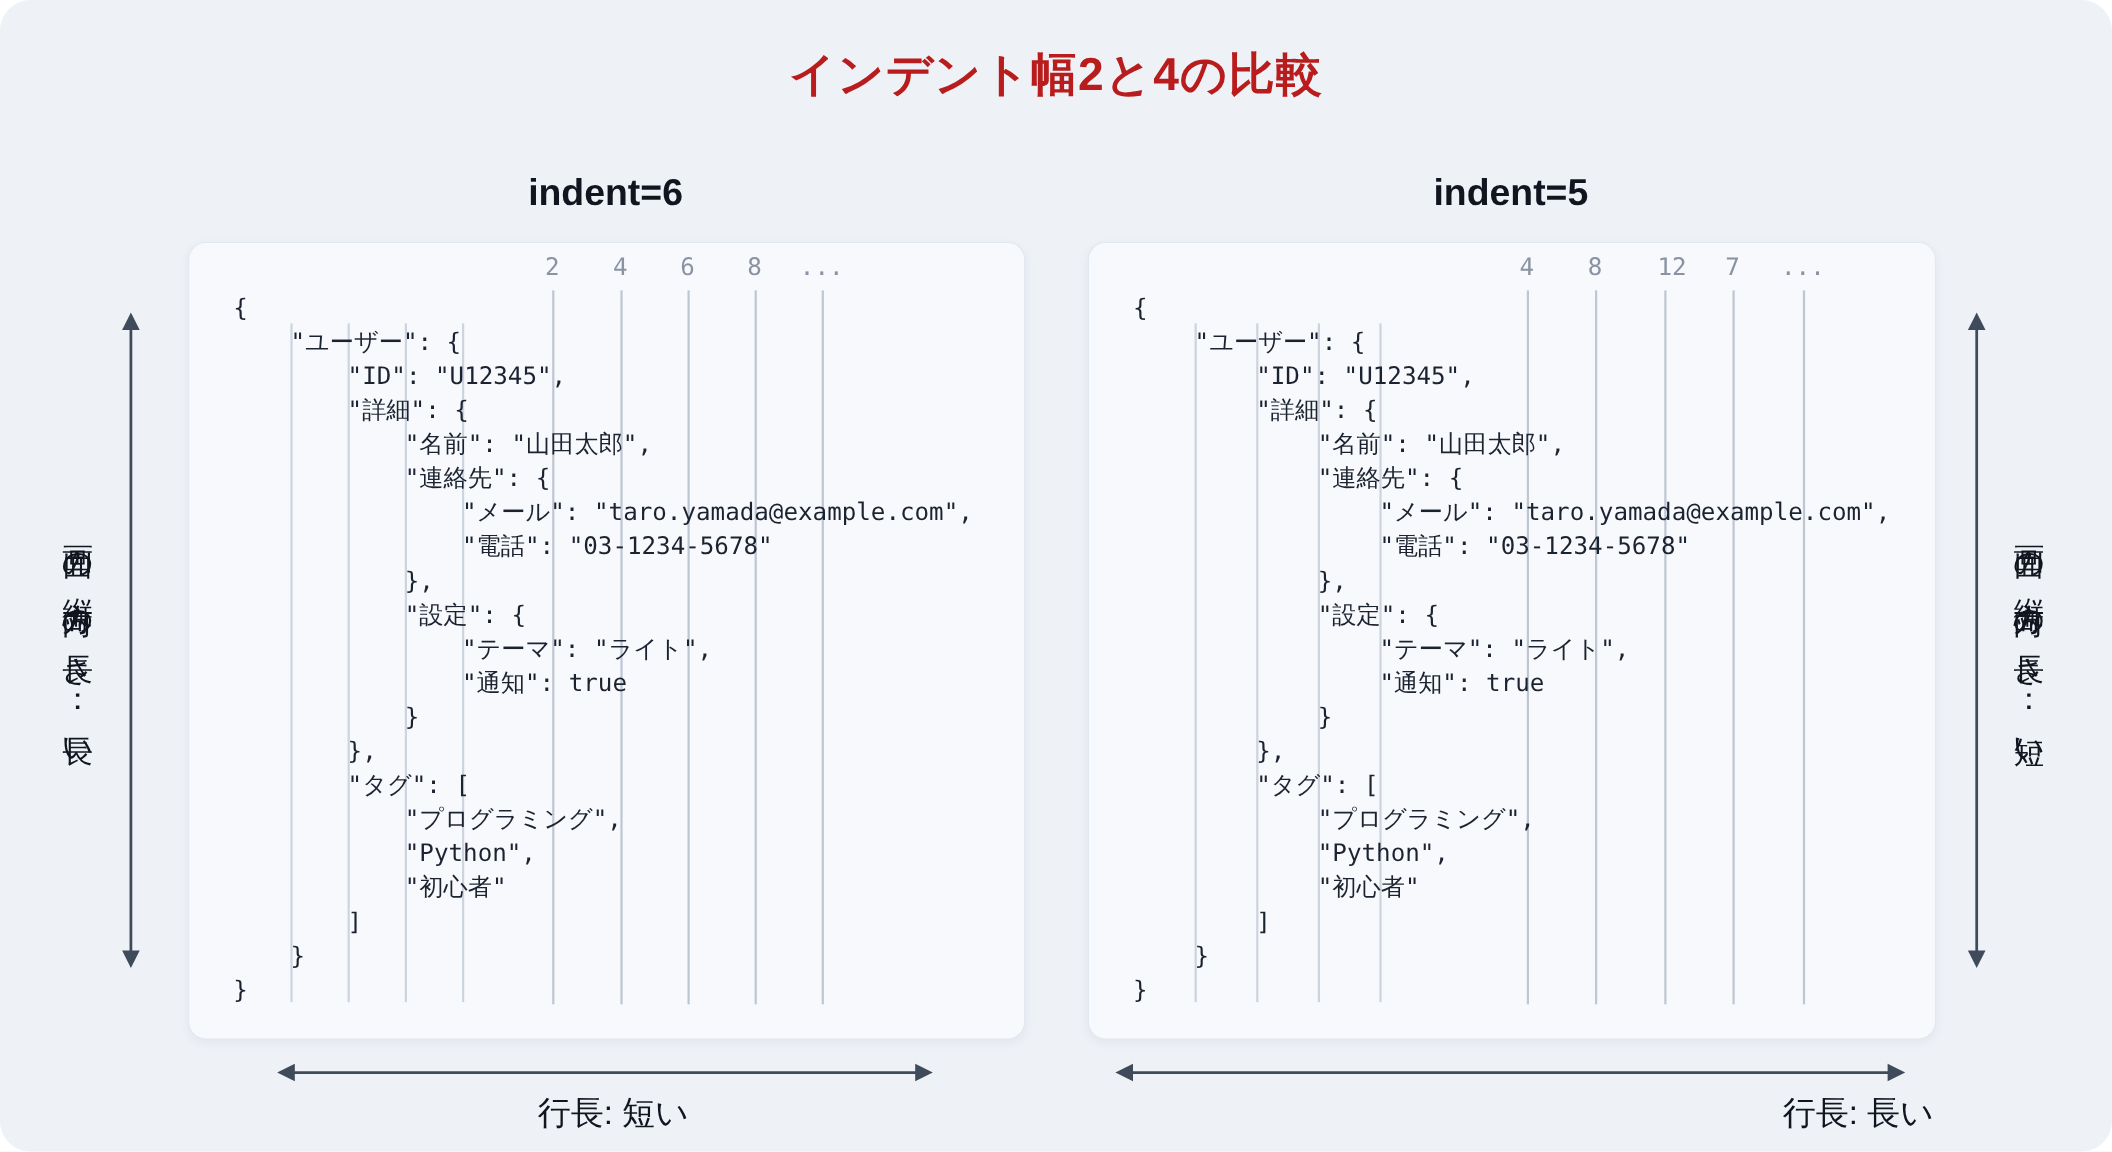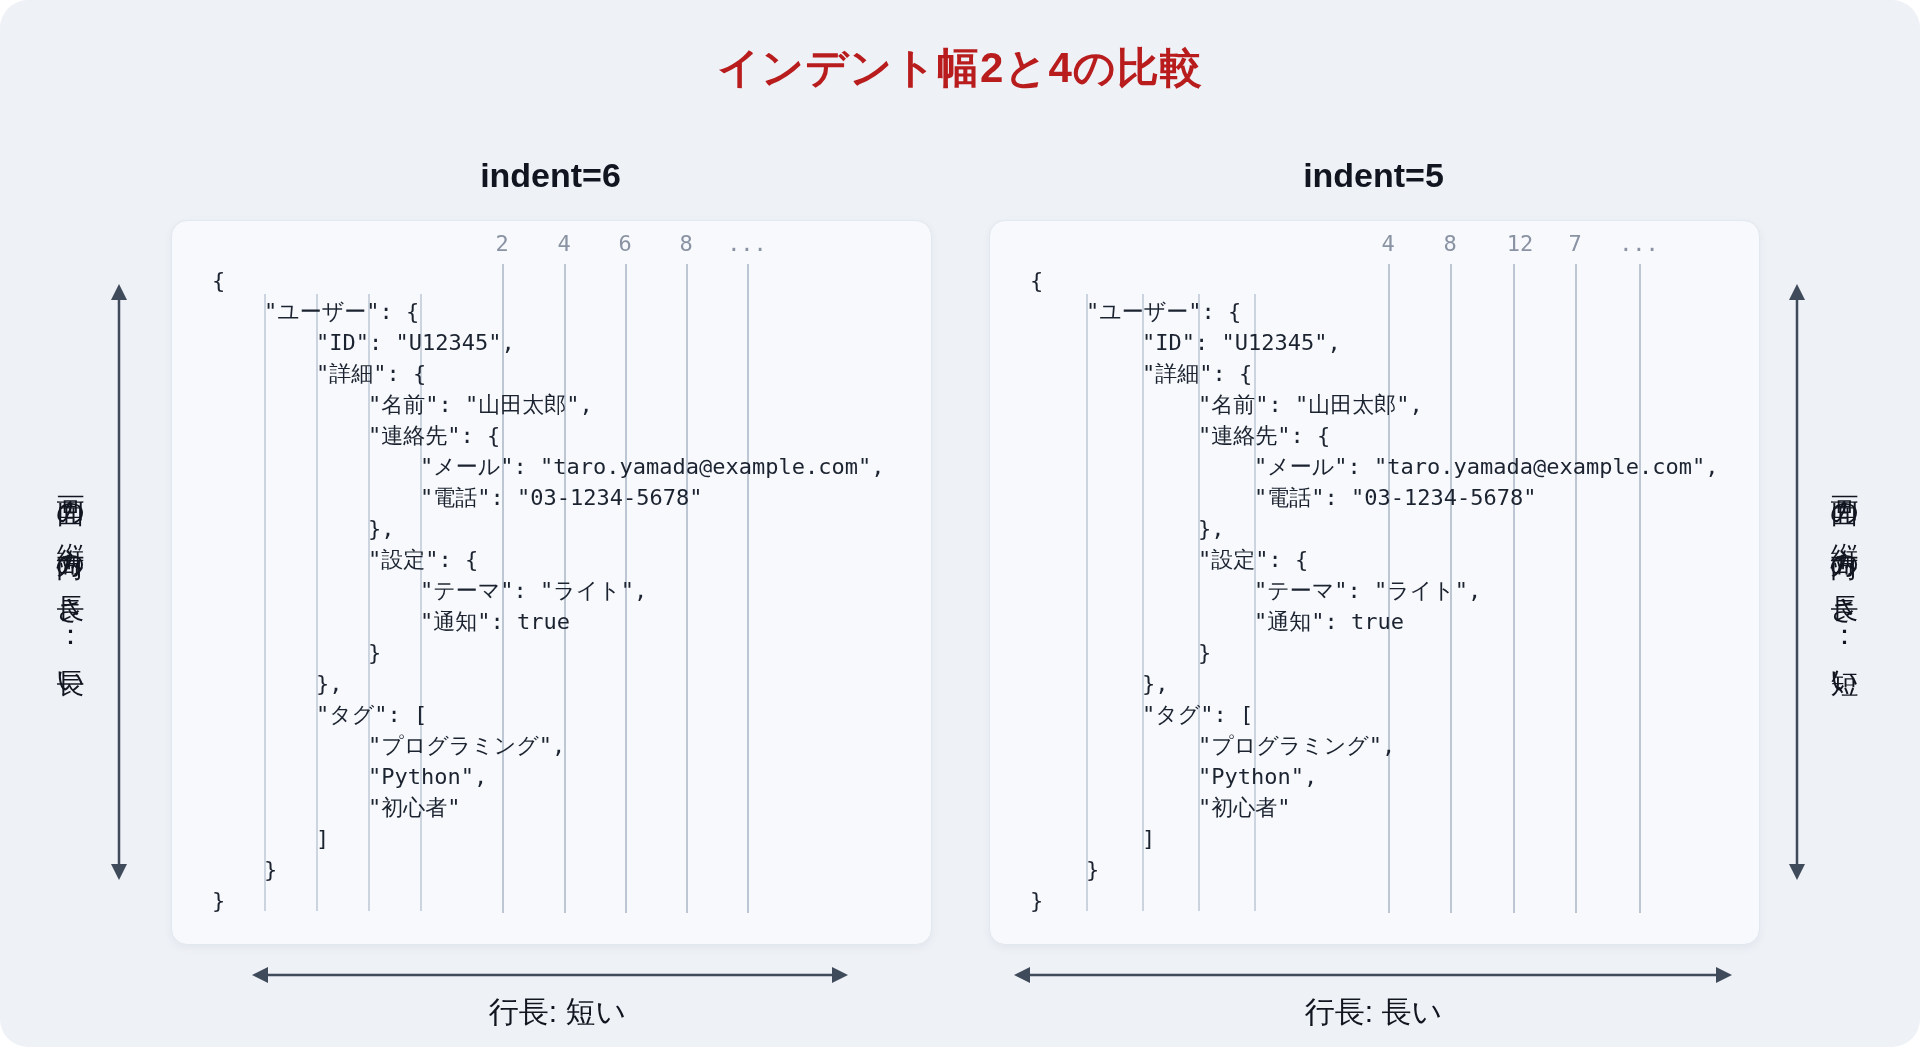--- a/index.html
+++ b/index.html
@@ -59,21 +59,21 @@
     writing-mode:vertical-rl;font-size:28px;color:#10151f;letter-spacing:5px;font-weight:500;
   }
 
   .h-arrow{position:absolute;top:962px;}
   #h-arrow-left{left:250px;}
   #h-arrow-right{left:1012px;}
   .h-label{
     position:absolute;top:992px;text-align:center;font-size:30px;color:#10151f;font-weight:500;
   }
   #h-label-left{left:178px;width:759px;}
-  #h-label-right{left:989px;width:769px;}
+  #h-label-right{left:989px;width:769px;text-align:right;}
 </style>
 </head>
 <body>
 
 <div class="canvas">
 
   <div class="title">インデント幅2と4の比較</div>
 
   <div class="col-header" id="header-left">indent=6</div>
   <div class="col-header" id="header-right">indent=5</div>

